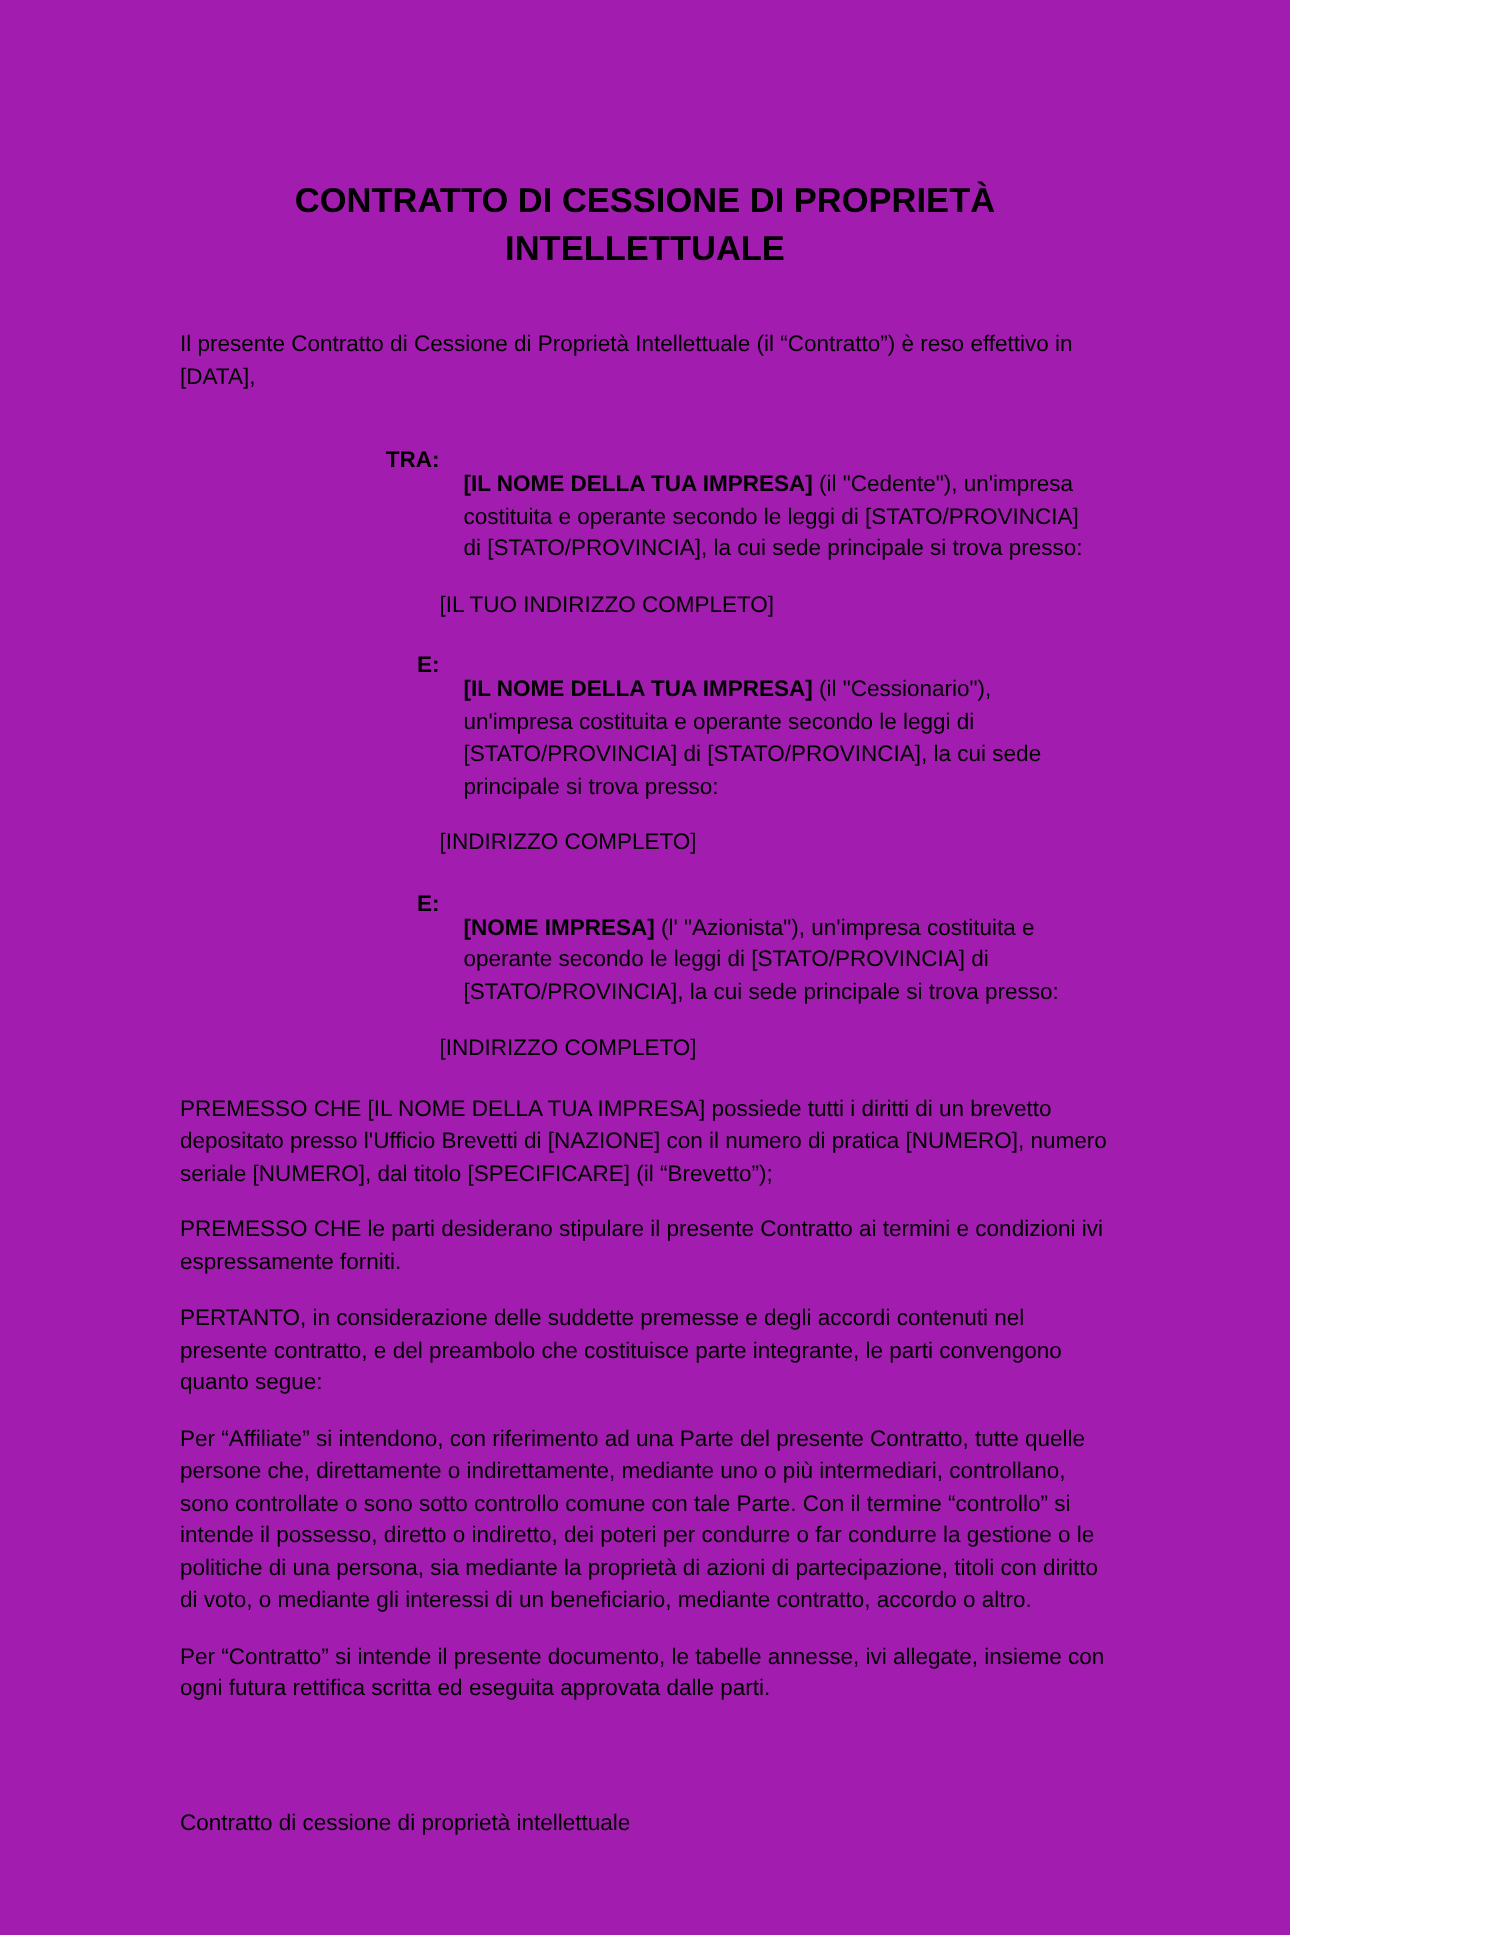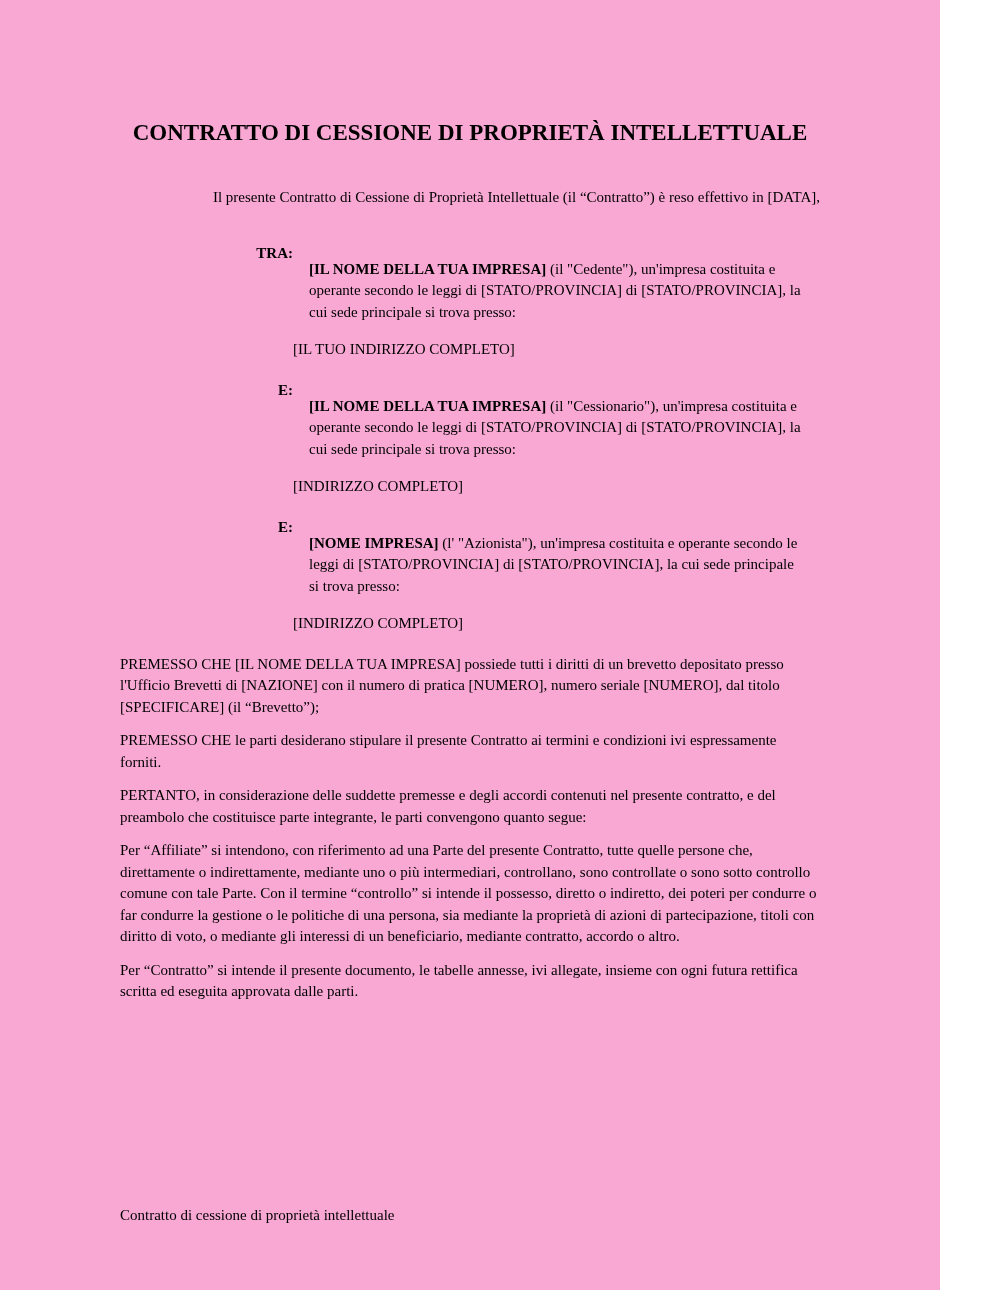--- a/index.html
+++ b/index.html
@@ -1,44 +1,44 @@
 <!DOCTYPE html>
 <html lang="it"><head>
 <meta charset="utf-8">
 <style>
   * { margin: 0; padding: 0; box-sizing: border-box; }
   html, body { background: #ffffff; }
   .page {
     position: relative;
-    width: 940px;
+    width: 860px;
     height: 1290px;
-    background: #f9a8d4;
+    background: #a21caf;
     color: #000000;
-    font-family: Liberation Serif, serif;
+    font-family: Liberation Sans, sans-serif;
     font-size: 15px;
     line-height: 21.5px;
     padding: 117px 120px 0 120px;
     overflow: hidden;
   }
   h1.doc-title {
     font-size: 23px;
     line-height: 32px;
     font-weight: bold;
     text-align: center;
     margin: 0 0 38px 0;
   }
-  p.intro { margin: 0 0 34px 0; text-align: right; }
+  p.intro { margin: 0 0 34px 0; }
   .party { display: flex; margin: 0 0 19px 0; }
   .party-label { width: 173px; flex: 0 0 173px; font-weight: bold; text-align: right; }
   .party-body { flex: 1 1 auto; }
   .party-desc { margin: 16px; }
   .party-desc .b { font-weight: bold; }
   .party-address { margin: 11px 0 0 0; }
   p.preamble { margin: 0 0 15px 0; }
-  p.para { margin: 0 0 12px 0; }
+  p.para { margin: 16px 0 12px 0; }
   h2.sec-heading {
     font-size: 15px;
     line-height: 21.5px;
     font-weight: bold;
     margin: 28px 0 19px 0;
   }
   h2.sec-heading .h-num { display: inline-block; min-width: 30px; }
   .footer {
     position: absolute;
     left: 120px;

